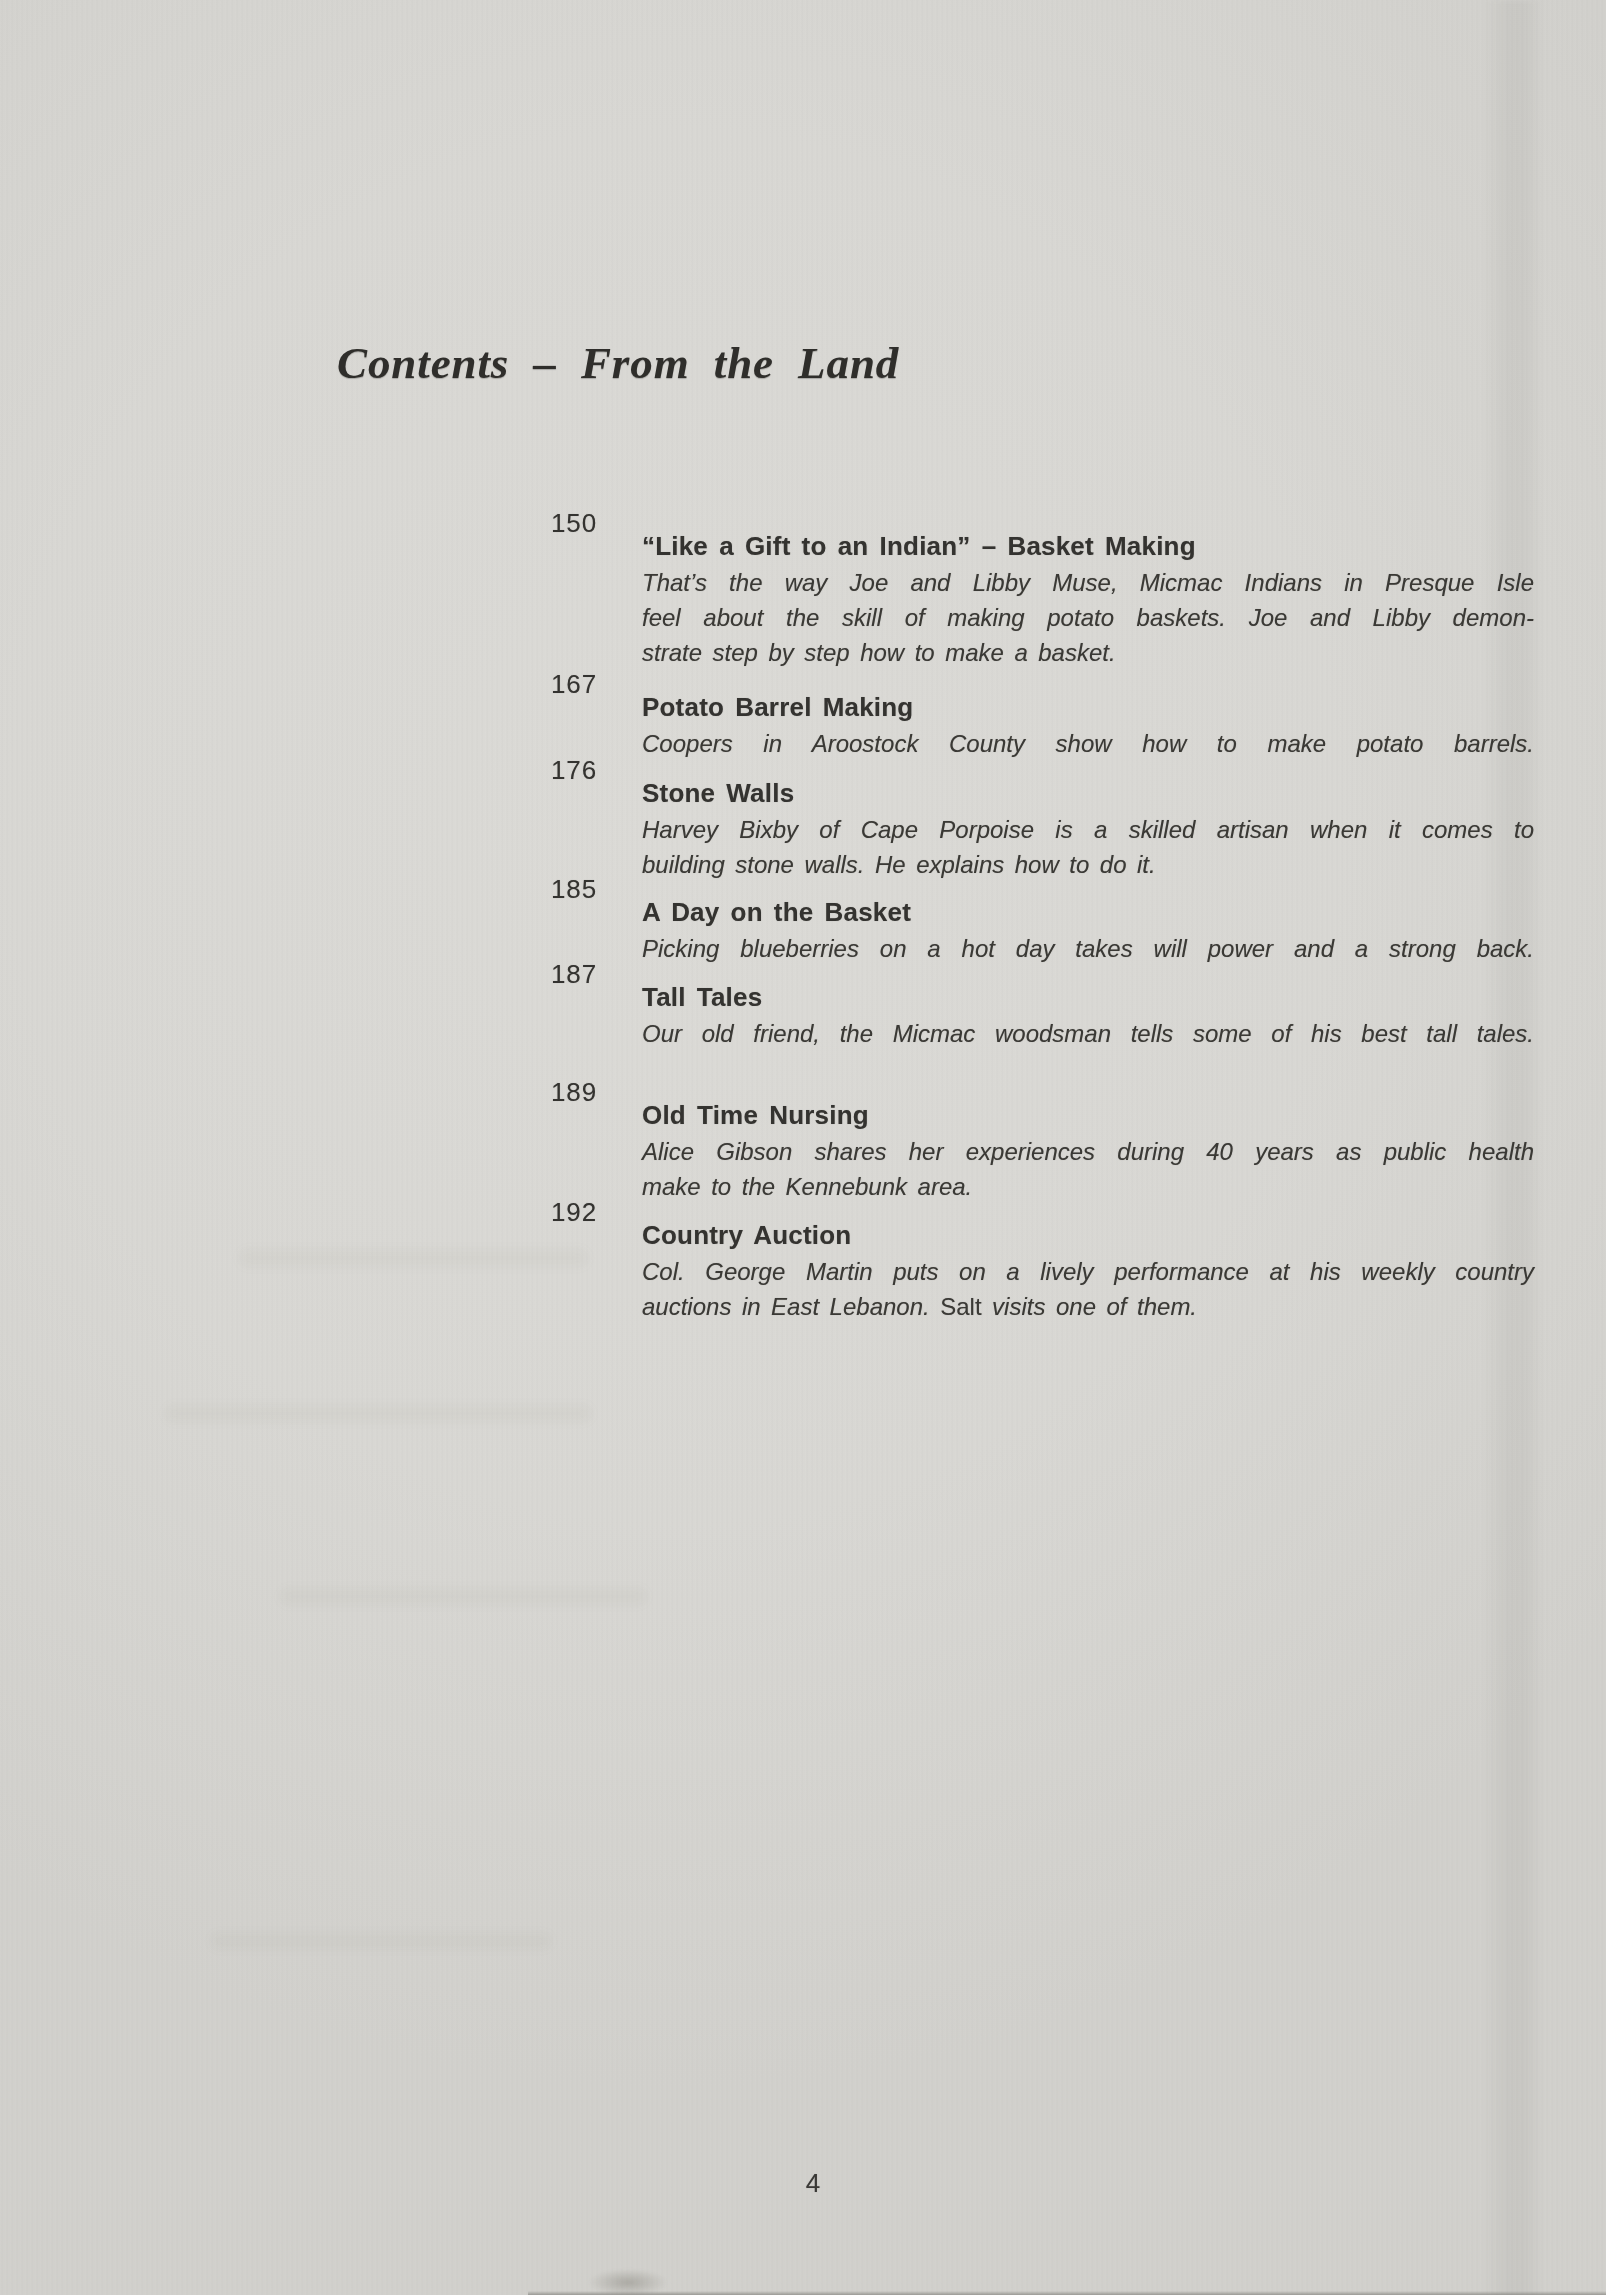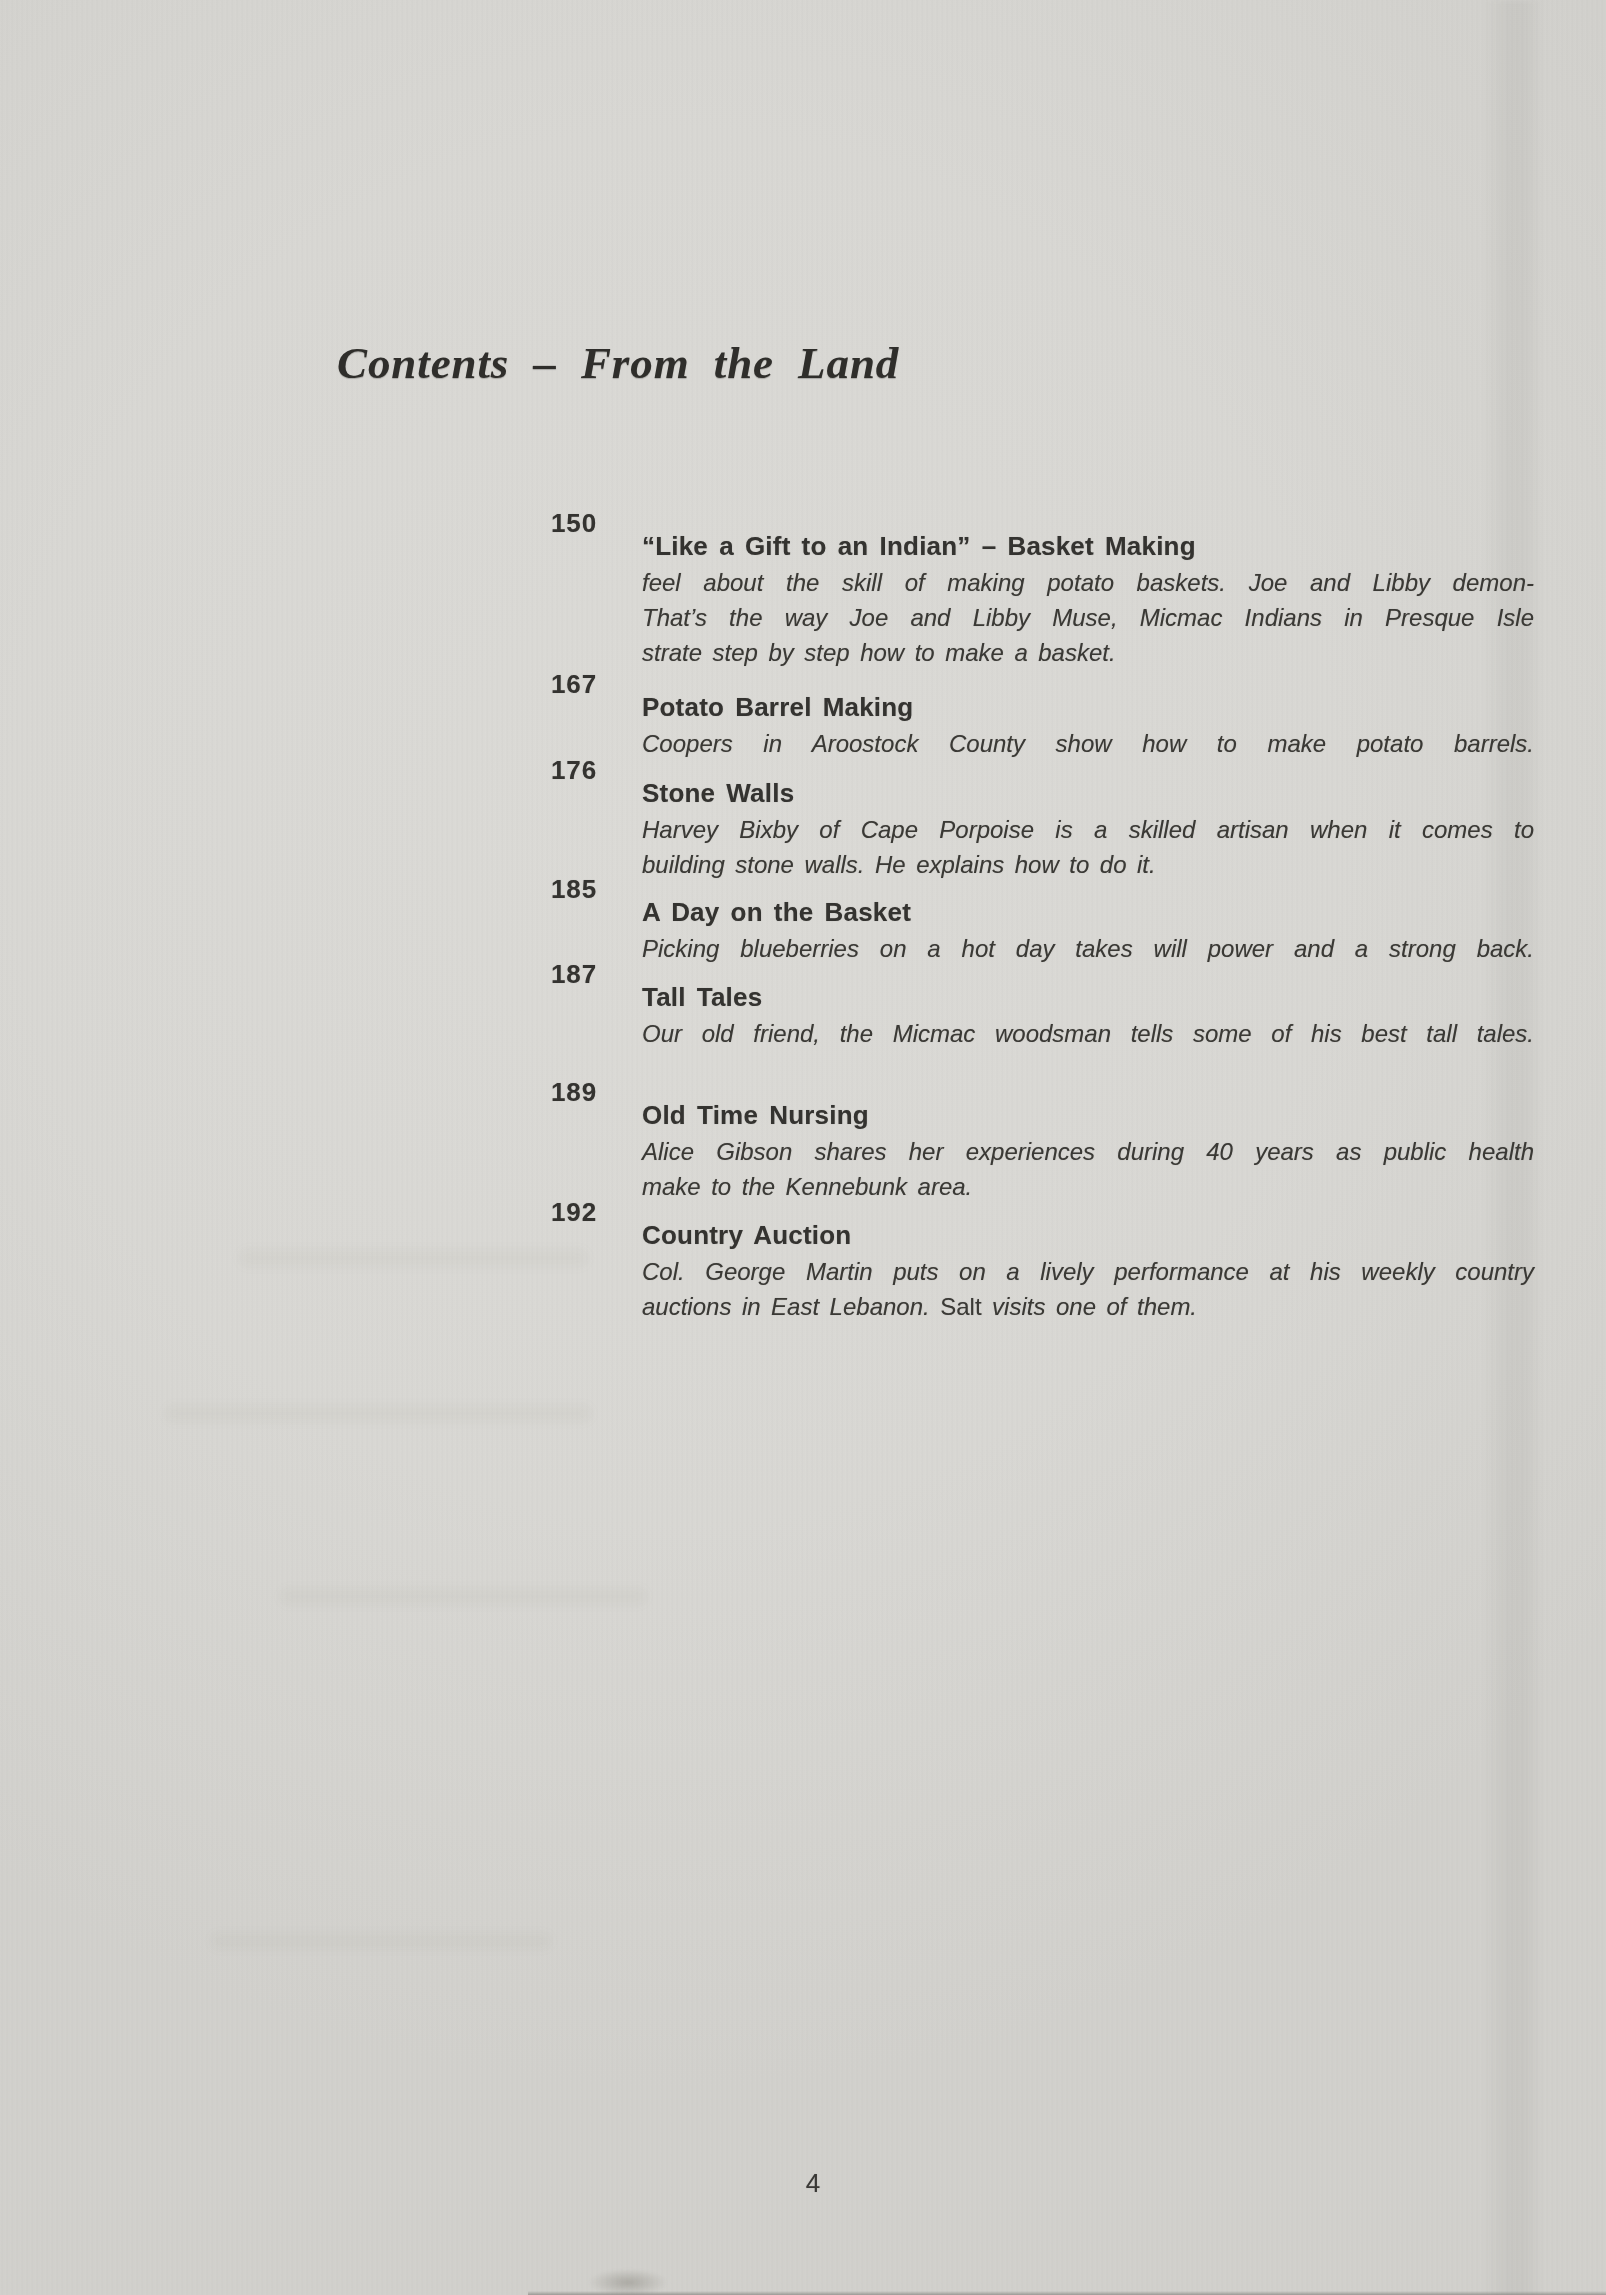--- a/index.html
+++ b/index.html
@@ -74,21 +74,21 @@
   .toc .entry:nth-child(1) { top: 505px; }
   .toc .entry:nth-child(2) { top: 666px; }
   .toc .entry:nth-child(3) { top: 752px; }
   .toc .entry:nth-child(4) { top: 871px; }
   .toc .entry:nth-child(5) { top: 956px; }
   .toc .entry:nth-child(6) { top: 1074px; }
   .toc .entry:nth-child(7) { top: 1194px; }
 
   .num {
     position: absolute; left: 0; top: 0;
-    font-weight: 700;
+    font-weight: 400;
     font-size: 26px;
     line-height: 37px;
     letter-spacing: 0.9px;
     color: #343330;
   }
   .entry-body { margin-left: 91px; margin-top: 23px; }
   .etitle {
     font-weight: 700;
     font-size: 26px;
     line-height: 37px;
@@ -136,22 +136,22 @@
   <div class="ghost g4"></div>
 
   <h1 class="title">Contents – From the Land</h1>
 
   <div class="toc" id="toc">
   <div class="entry">
     <div class="num">150</div>
     <div class="entry-body">
       <div class="etitle">“Like a Gift to an Indian” – Basket Making</div>
       <div class="edesc">
+            <div class="dline just"><span>That’s the way Joe and Libby Muse, Micmac Indians in Presque Isle</span></div>
             <div class="dline just"><span>feel about the skill of making potato baskets. Joe and Libby demon-</span></div>
-            <div class="dline just"><span>That’s the way Joe and Libby Muse, Micmac Indians in Presque Isle</span></div>
             <div class="dline"><span>strate step by step how to make a basket.</span></div>
           </div>
     </div>
   </div>
 
   <div class="entry">
     <div class="num">167</div>
     <div class="entry-body">
       <div class="etitle">Potato Barrel Making</div>
       <div class="edesc">

